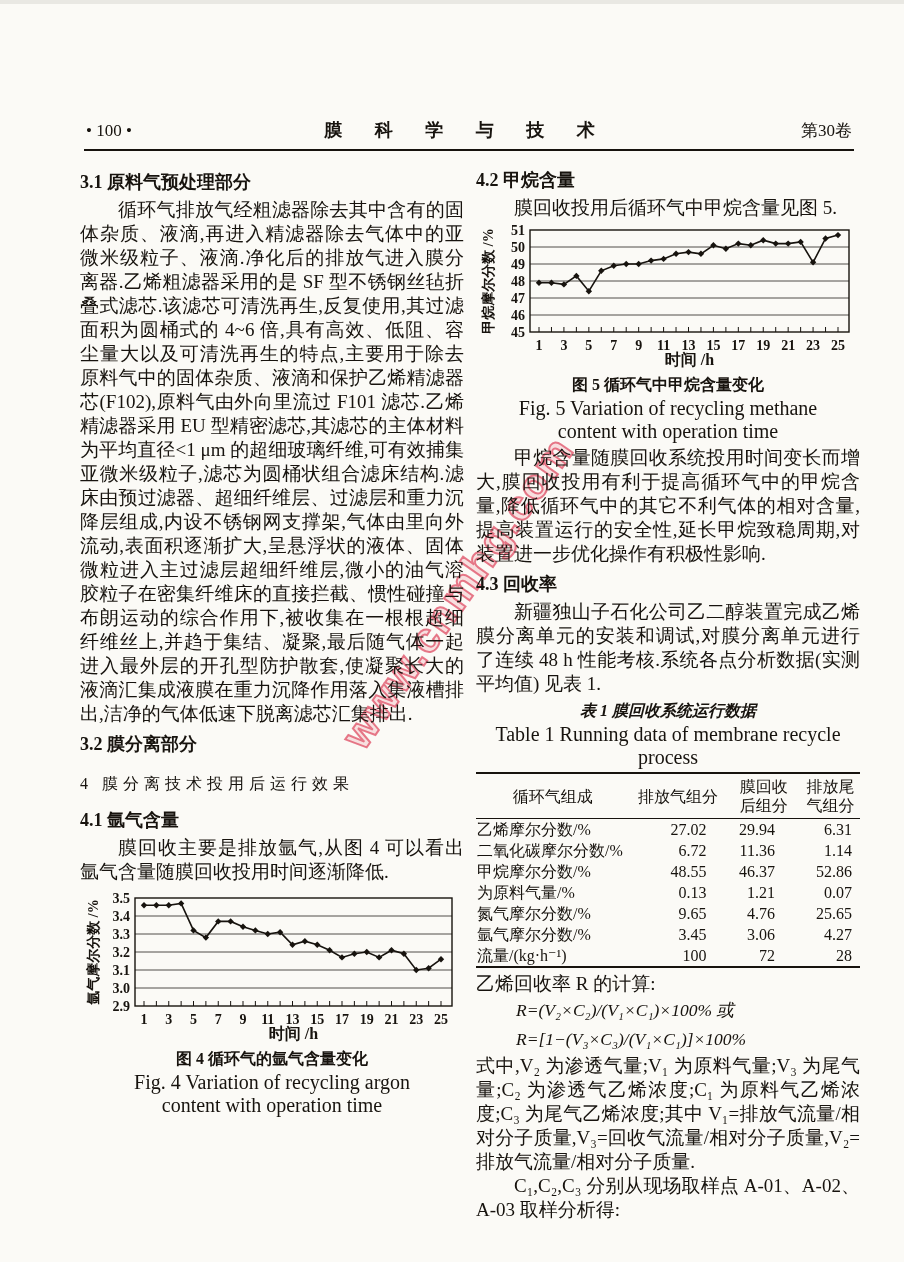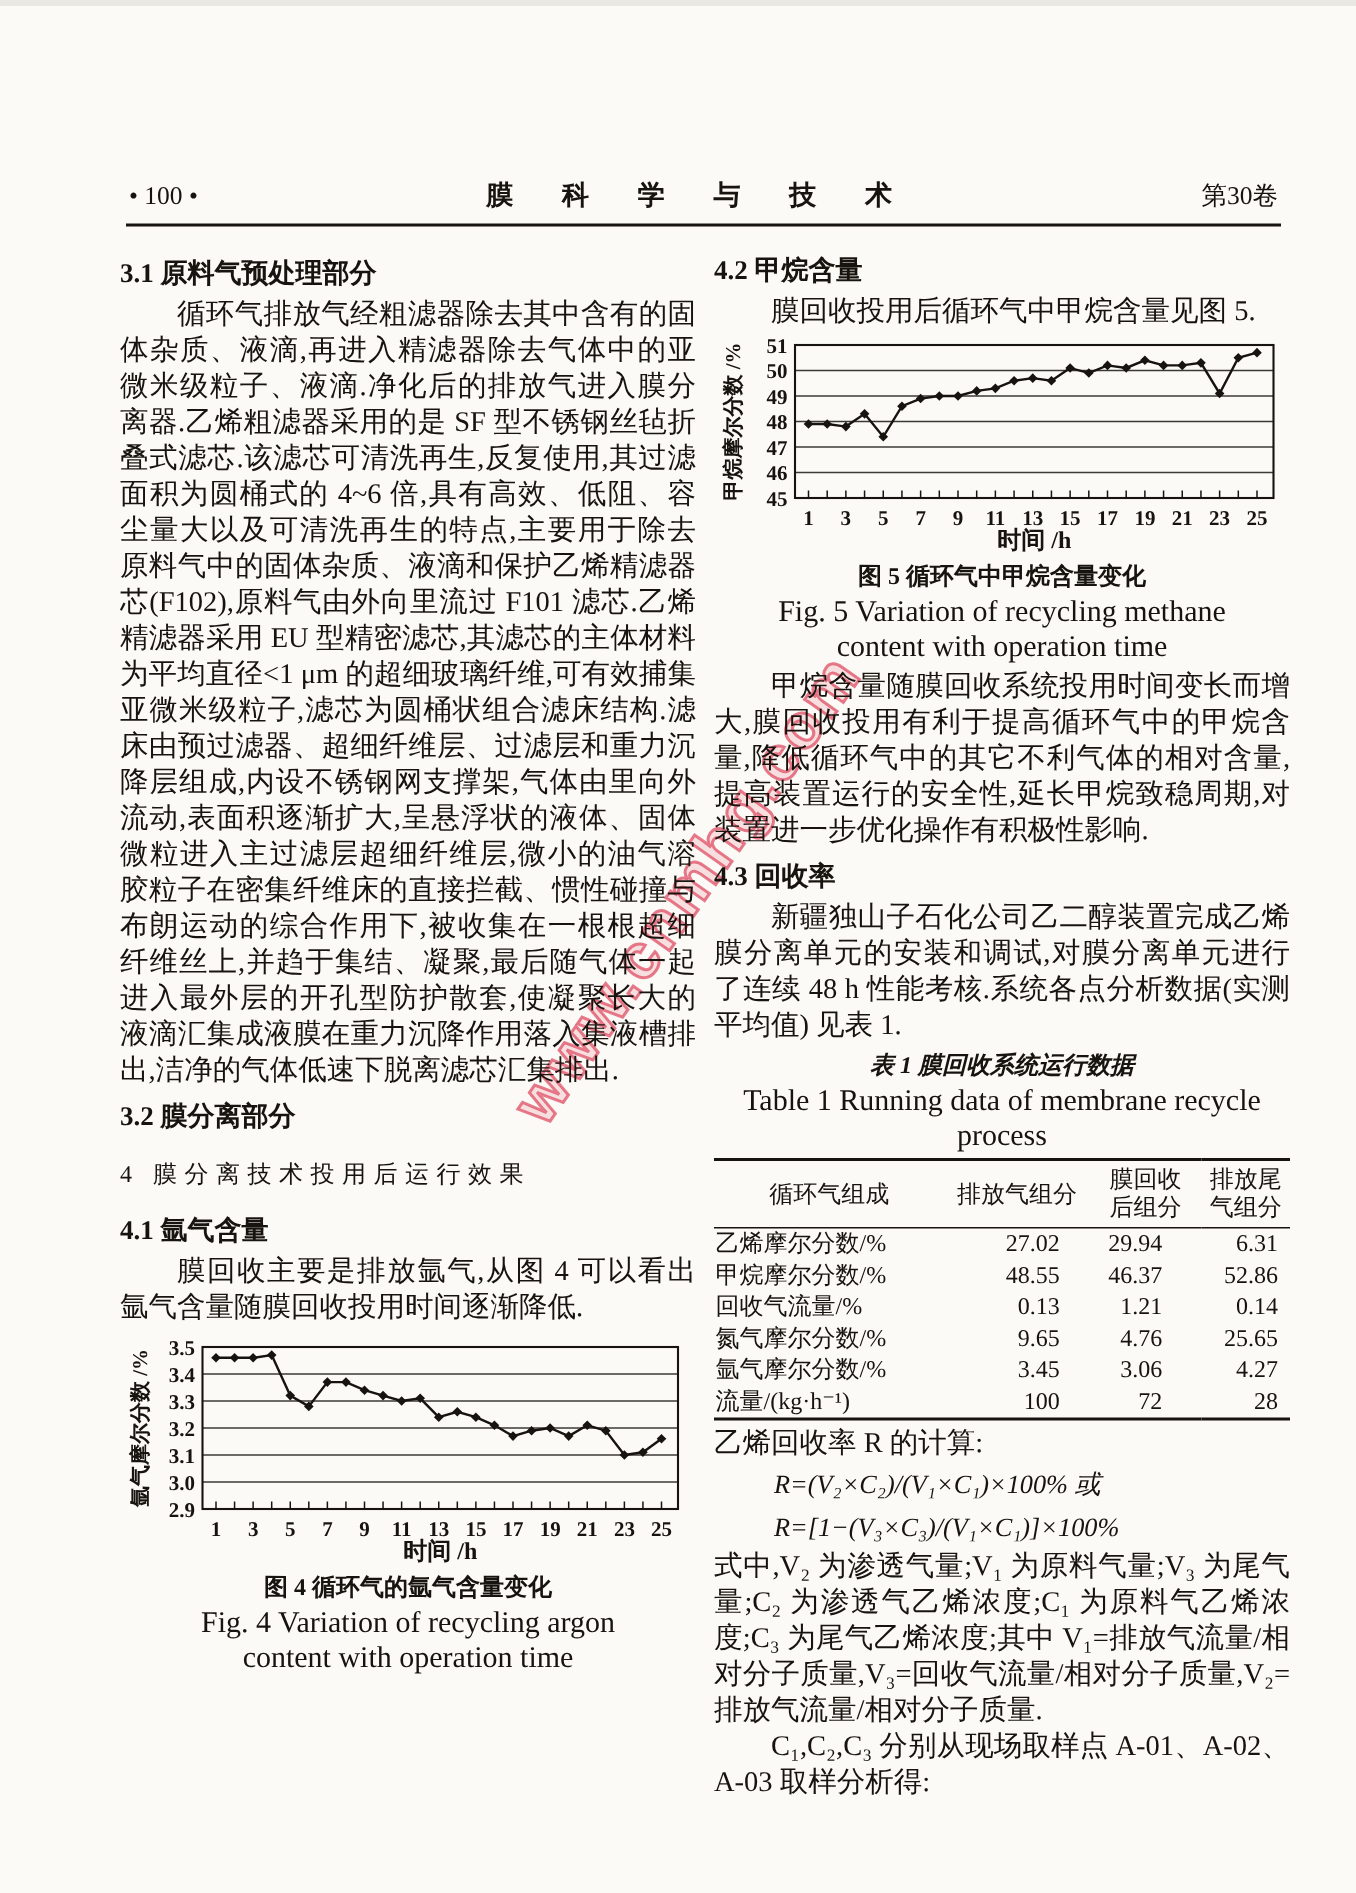--- a/index.html
+++ b/index.html
@@ -264,30 +264,36 @@
             </tr>
           </thead>
         <tbody>
             <tr>
               <td class="lbl">乙烯摩尔分数/%</td>
               <td class="num c2">27.02</td>
               <td class="num c3">29.94</td>
               <td class="num c4">6.31</td>
             </tr>
             <tr>
+              <td class="lbl">二氧化碳摩尔分数/%</td>
+              <td class="num c2">6.72</td>
+              <td class="num c3">11.36</td>
+              <td class="num c4">1.14</td>
+            </tr>
+            <tr>
               <td class="lbl">甲烷摩尔分数/%</td>
               <td class="num c2">48.55</td>
               <td class="num c3">46.37</td>
               <td class="num c4">52.86</td>
             </tr>
             <tr>
-              <td class="lbl">回收气流量/%</td>
+              <td class="lbl">为原料气量/%</td>
               <td class="num c2">0.13</td>
               <td class="num c3">1.21</td>
-              <td class="num c4">0.14</td>
+              <td class="num c4">0.07</td>
             </tr>
             <tr>
               <td class="lbl">氮气摩尔分数/%</td>
               <td class="num c2">9.65</td>
               <td class="num c3">4.76</td>
               <td class="num c4">25.65</td>
             </tr>
             <tr>
               <td class="lbl">氩气摩尔分数/%</td>
               <td class="num c2">3.45</td>

